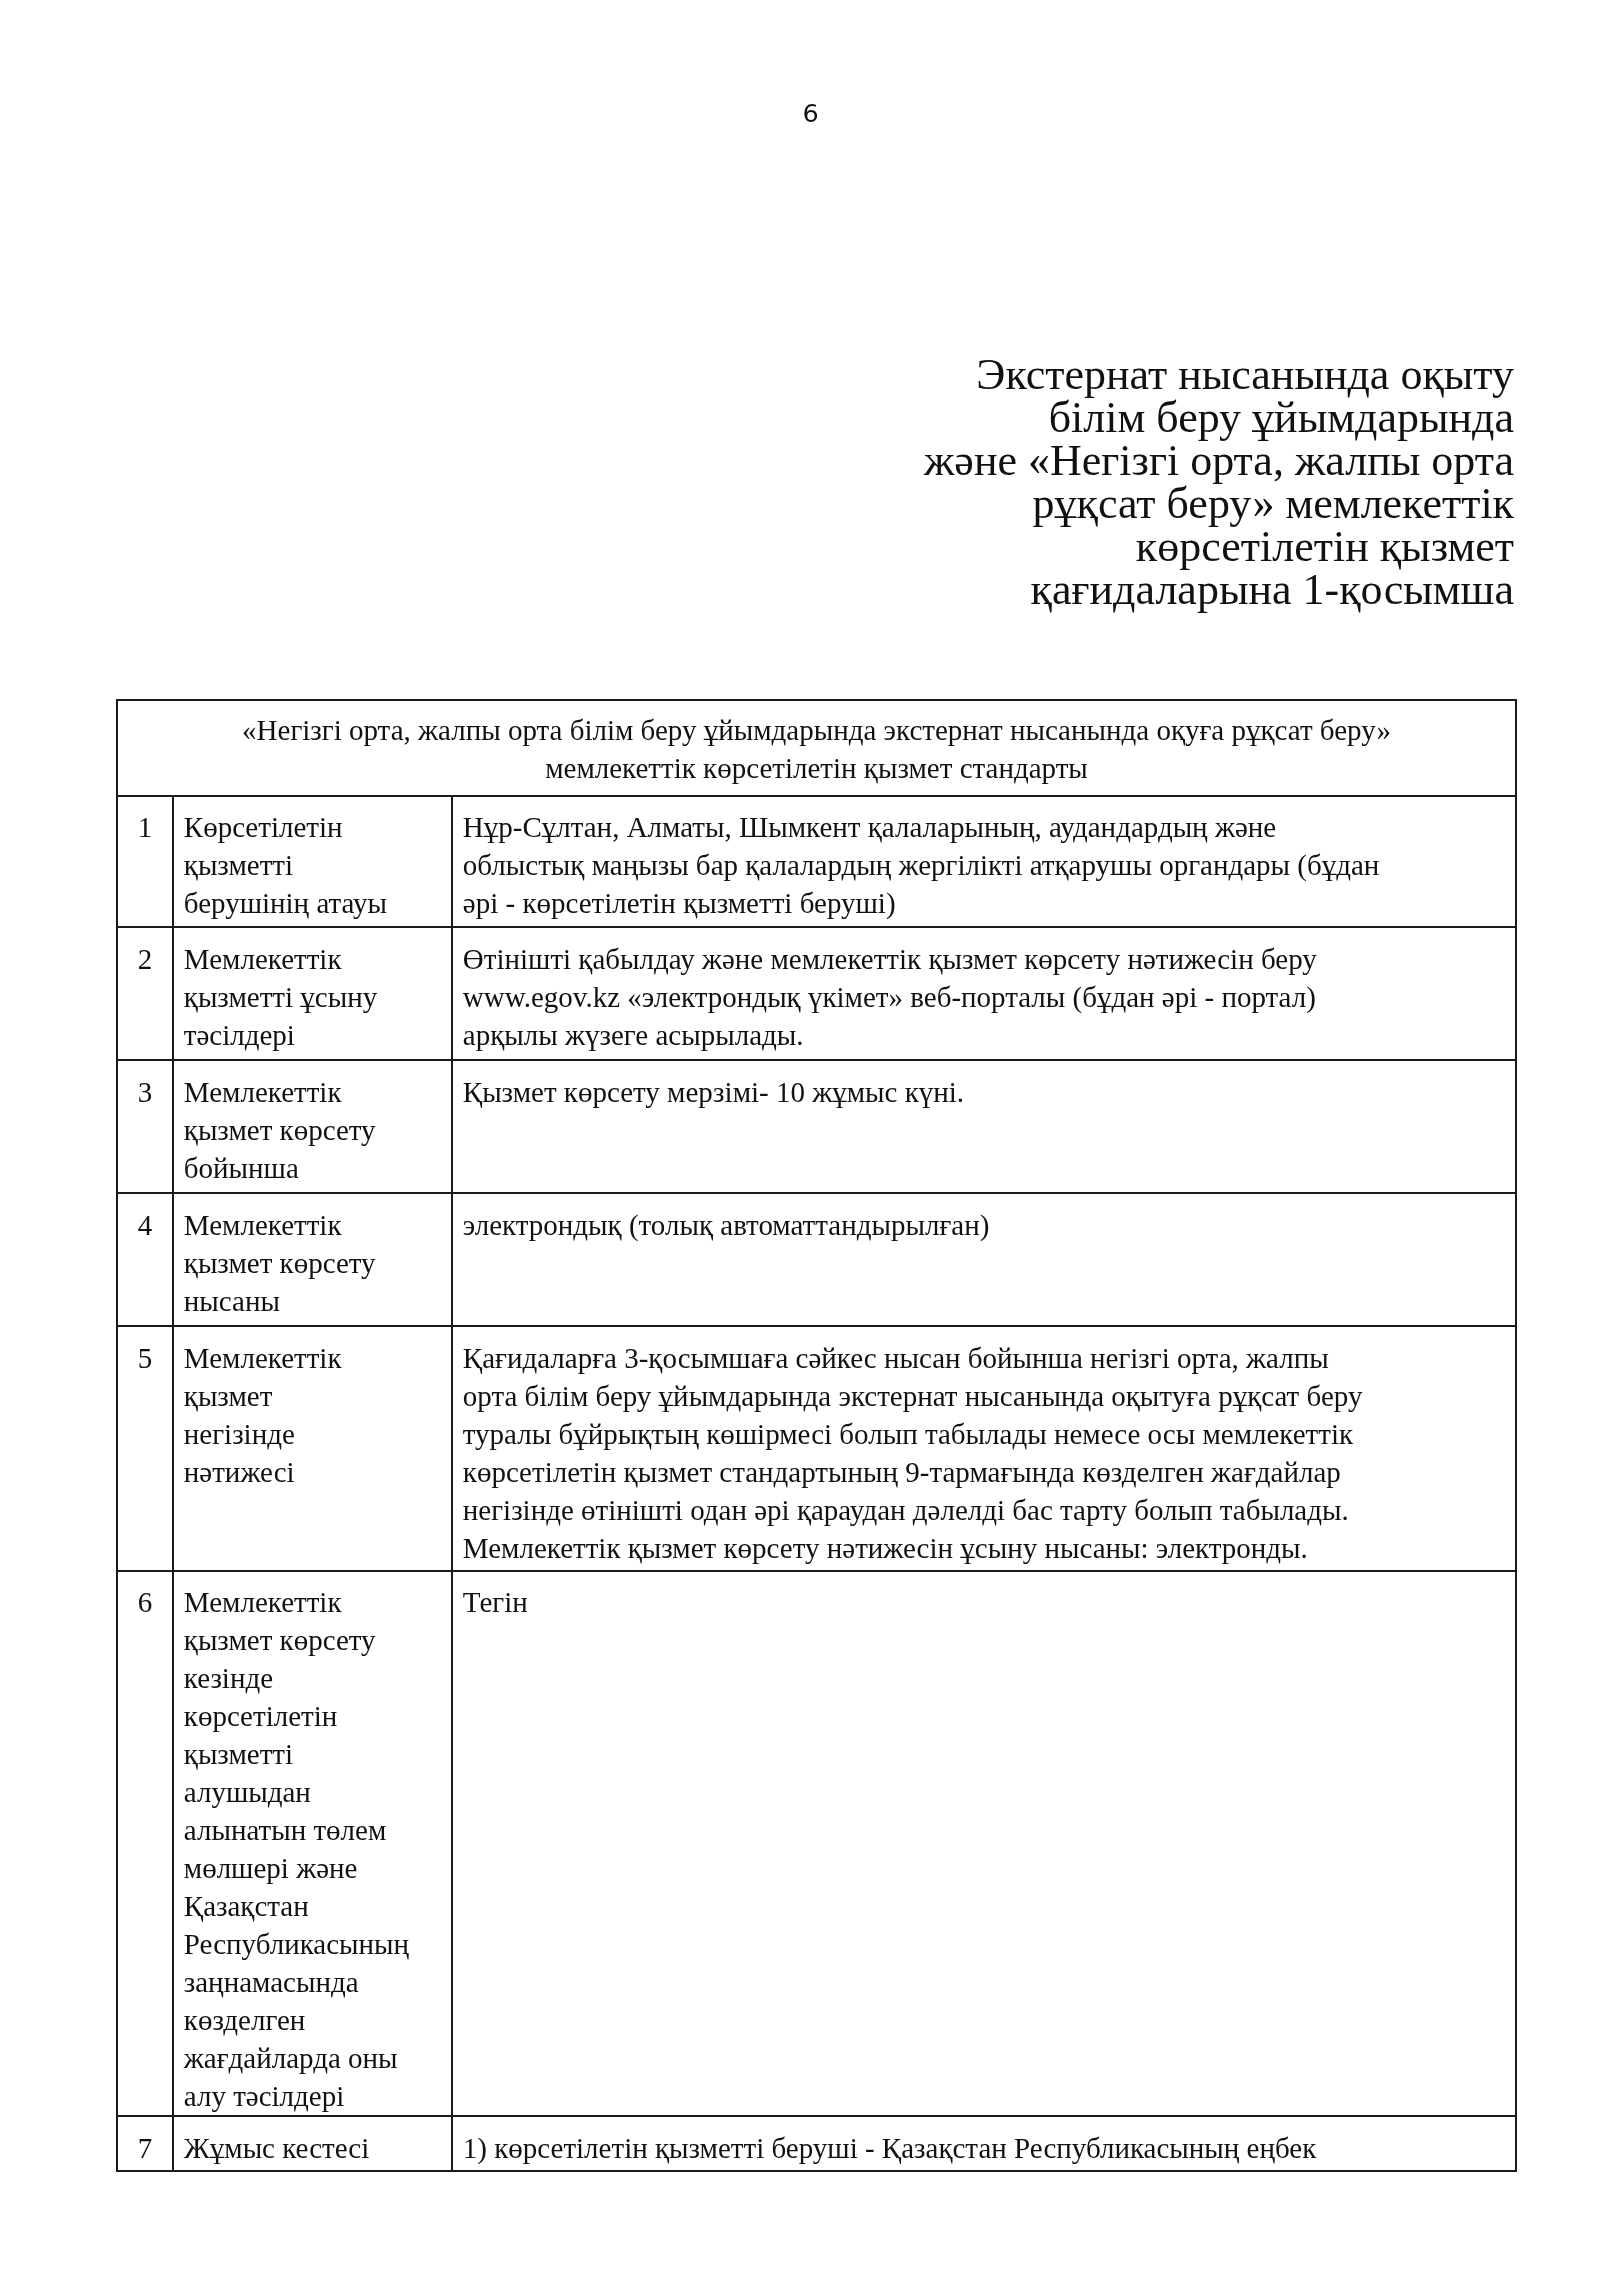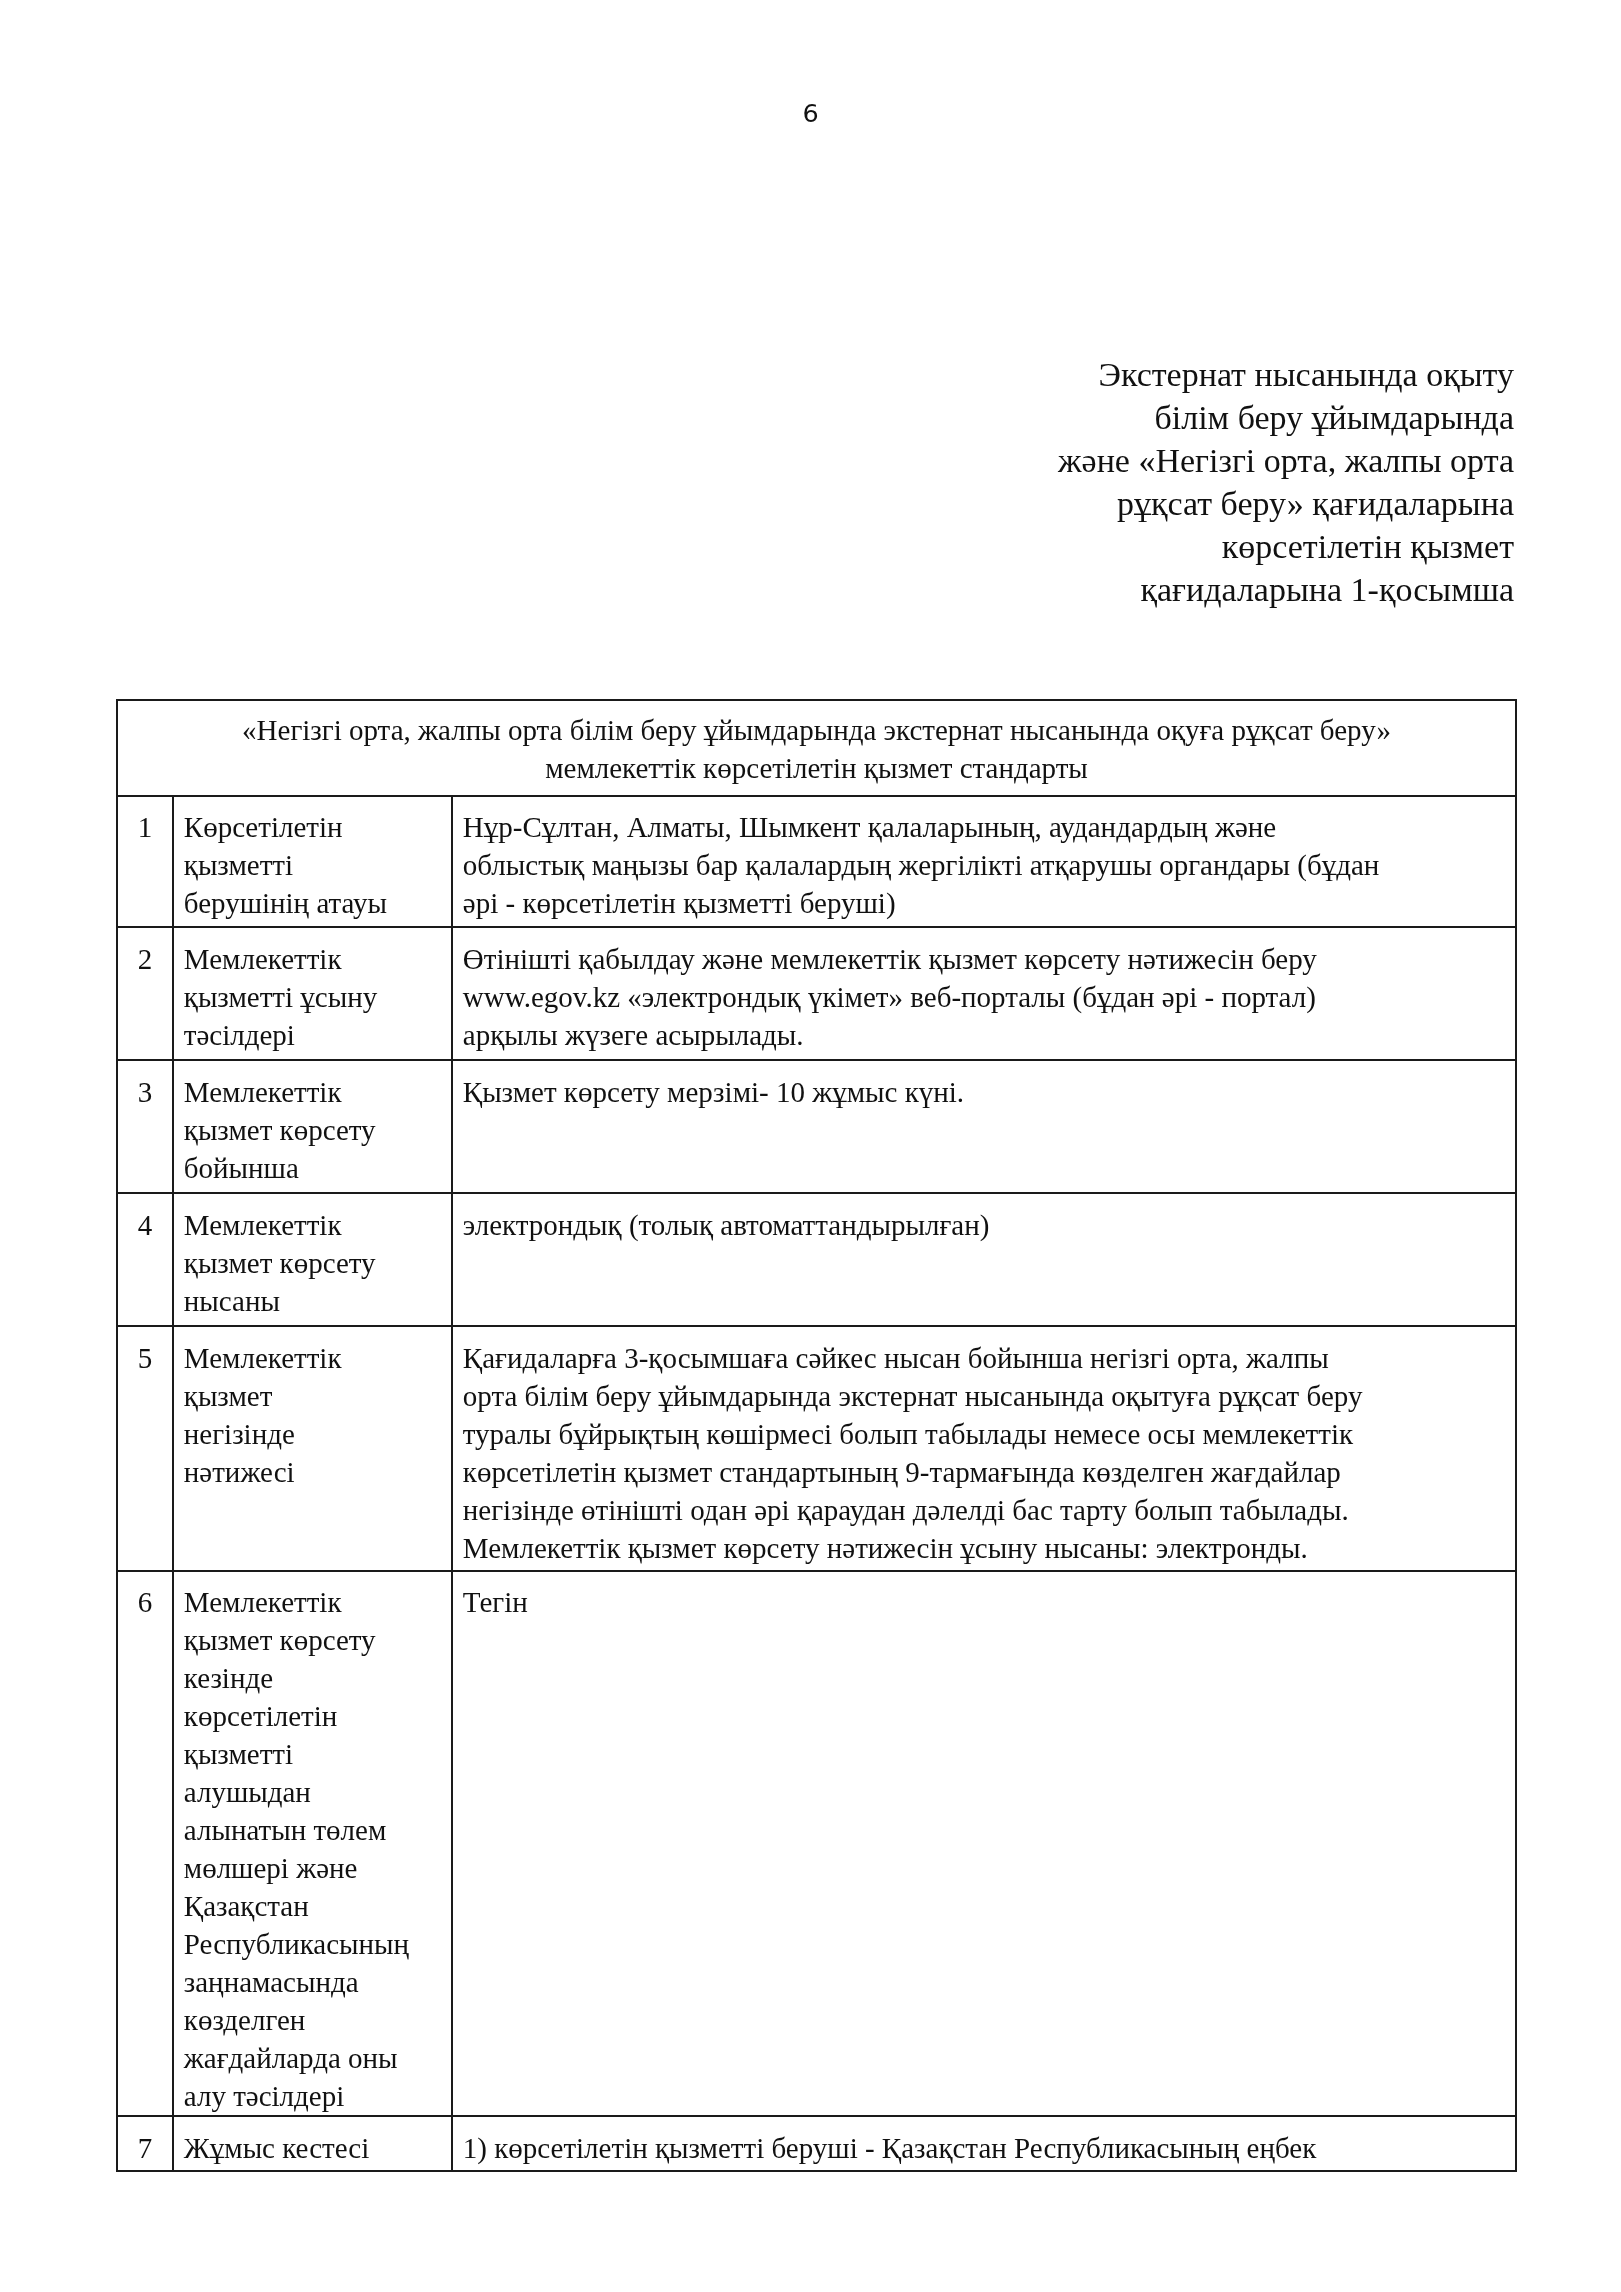--- a/index.html
+++ b/index.html
@@ -7,21 +7,21 @@
     width: 1621px; height: 2293px; position: relative; overflow: hidden;
     font-family: "Liberation Serif", "DejaVu Serif", serif; color: #111111;
   }
   .page-number {
     position: absolute; top: 98px; left: 0; width: 1621px;
     text-align: center; font-family: "DejaVu Sans", sans-serif;
     font-size: 25.5px; color: #111;
   }
   .appendix-note {
     position: absolute; top: 353px; right: 107px; width: 686px;
-    text-align: right; font-size: 34px; line-height: 43px; color: #111;
+    text-align: right; font-size: 44px; line-height: 43px; color: #111;
   }
   .appendix-note .line { display: block; white-space: nowrap; }
   table.standard {
     position: absolute; top: 699px; left: 116px; width: 1400px;
     border-collapse: collapse; table-layout: fixed;
     font-size: 29px; line-height: 38px; border-radius: 25px;
   }
   table.standard td {
     border: 2px solid #1a1a1a; vertical-align: top; padding: 0;
   }
@@ -44,21 +44,21 @@
 </style>
 </head>
 <body>
 
 <div class="page-number">6</div>
 
 <div class="appendix-note">
   <span class="line">Экстернат нысанында оқыту</span>
   <span class="line">білім беру ұйымдарында</span>
   <span class="line">және «Негізгі орта, жалпы орта</span>
-  <span class="line">рұқсат беру» қағидаларына</span>
+  <span class="line">рұқсат беру» мемлекеттік</span>
   <span class="line">көрсетілетін қызмет</span>
   <span class="line">қағидаларына 1-қосымша</span>
 </div>
 
 <table class="standard">
   <colgroup>
     <col class="c-num">
       <col class="c-label">
       <col class="c-value">
   </colgroup>

